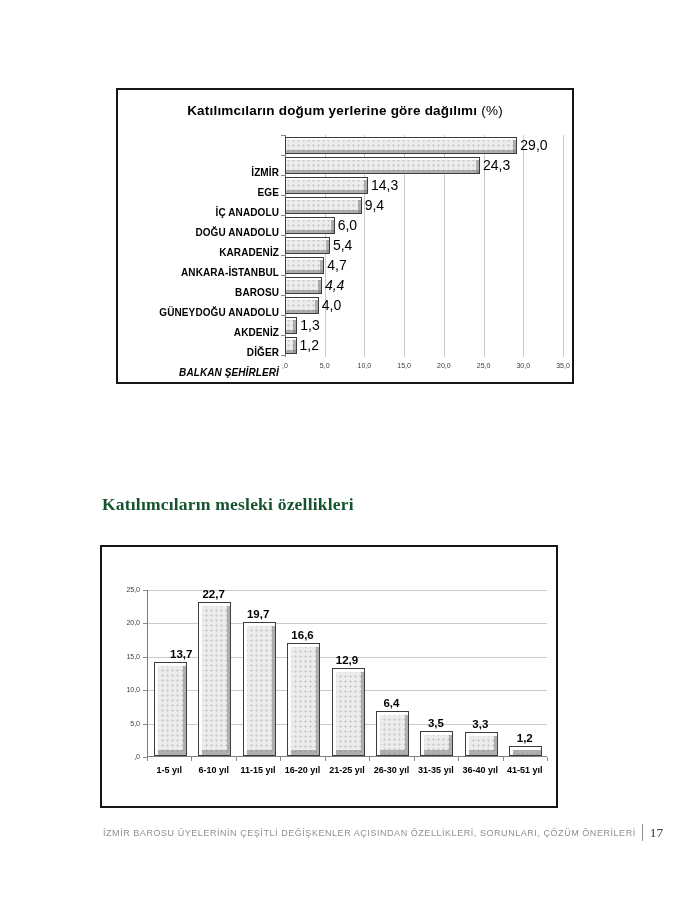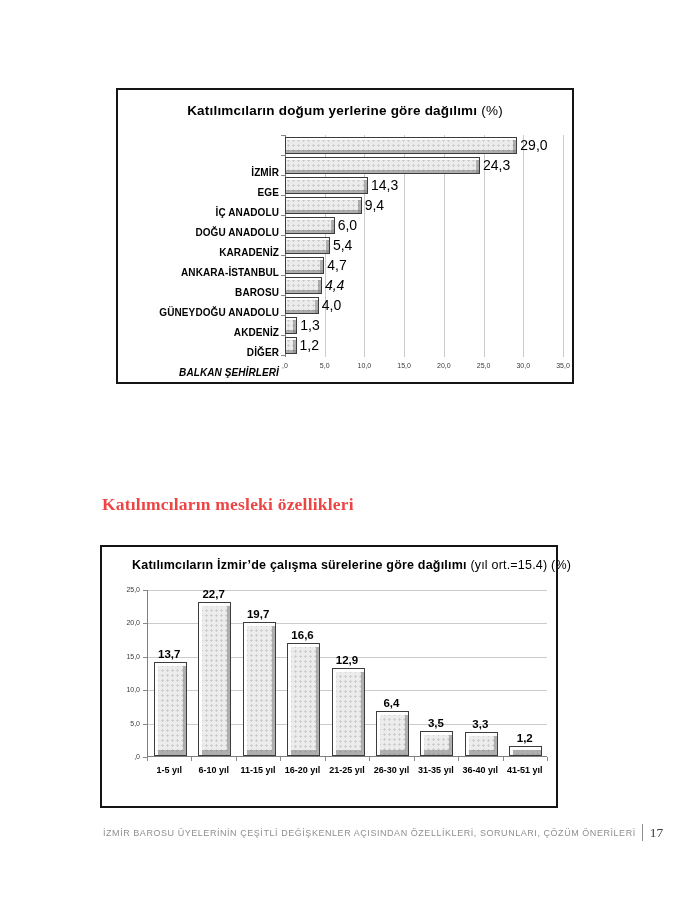--- a/index.html
+++ b/index.html
@@ -45,21 +45,21 @@
         background-image:radial-gradient(rgba(150,150,150,.35) 1px, transparent 1.2px);
         background-size:5px 5px;
         border:1px solid #3c3c3c;
         box-shadow:inset 3px 3px 0 rgba(255,255,255,.95), inset -3px -5px 0 rgba(125,125,125,.55);}
   .vval{position:absolute;text-align:center;font-weight:bold;font-size:11.5px;white-space:nowrap;}
   .vcat{position:absolute;text-align:center;font-weight:bold;font-size:9px;white-space:nowrap;}
 
   
   .section-heading{position:absolute;left:102px;top:494px;margin:0;
         font-family:"Liberation Serif",serif;font-weight:bold;font-size:17.5px;
-        color:#ef4444;letter-spacing:.2px;}
+        color:#14532d;letter-spacing:.2px;}
   .footer{position:absolute;left:103px;top:824px;display:flex;align-items:center;}
   .footer-text{font-size:9px;color:#8f8f8f;letter-spacing:.55px;white-space:nowrap;}
   .footer-divider{width:1px;height:17px;background:#8f8f8f;margin:0 7px 0 6px;}
   .page-number{font-family:"Liberation Serif",serif;font-size:13.5px;color:#3c3c3c;}
 </style>
 </head>
 <body>
 
 <div class="page">
 
@@ -130,33 +130,30 @@
         <div class="hcat" style="left: 1px; top: 185px;">GÜNEYDOĞU ANADOLU</div>
         <div class="hcat" style="left: 1px; top: 205px;">AKDENİZ</div>
         <div class="hcat" style="left: 1px; top: 225px;">DİĞER</div>
         <div class="hcat" style="left: 1px; top: 245px; font-style: italic;">BALKAN ŞEHİRLERİ</div>
       </div>
   </div>
 
   <h2 class="section-heading">Katılımcıların mesleki özellikleri</h2>
 
   <div class="chart-box" id="chart2">
-    <div class="c-title">
-      <span class="tmain">Katılımcıların İzmir’de çalışma sürelerine göre dağılımı</span><span class="tnote"> (yıl ort.=15.4) (%)</span>
-    </div>
     <div class="vplot" id="vplot">
         <div class="gridh" style="top: 0px;"></div>
         <div class="gridh" style="top: 33.4px;"></div>
         <div class="gridh" style="top: 66.8px;"></div>
         <div class="gridh" style="top: 100.2px;"></div>
         <div class="gridh" style="top: 133.6px;"></div>
         <div class="vaxis"></div>
         <div class="vbase"></div>
         <div class="vbar" style="left: 6.72222px; width: 31px; height: 91.516px;"></div>
-        <div class="vval" style="left: 0px; width: 44.4444px; top: 58.484px;">13,7</div>
+        <div class="vval" style="left: 12px; width: 44.4444px; top: 58.484px;">13,7</div>
         <div class="vbar" style="left: 51.1667px; width: 31px; height: 151.636px;"></div>
         <div class="vval" style="left: 44.4444px; width: 44.4444px; top: -1.636px;">22,7</div>
         <div class="vbar" style="left: 95.6111px; width: 31px; height: 131.596px;"></div>
         <div class="vval" style="left: 88.8889px; width: 44.4444px; top: 18.404px;">19,7</div>
         <div class="vbar" style="left: 140.056px; width: 31px; height: 110.888px;"></div>
         <div class="vval" style="left: 133.333px; width: 44.4444px; top: 39.112px;">16,6</div>
         <div class="vbar" style="left: 184.5px; width: 31px; height: 86.172px;"></div>
         <div class="vval" style="left: 177.778px; width: 44.4444px; top: 63.828px;">12,9</div>
         <div class="vbar" style="left: 228.944px; width: 31px; height: 42.752px;"></div>
         <div class="vval" style="left: 222.222px; width: 44.4444px; top: 107.248px;">6,4</div>

